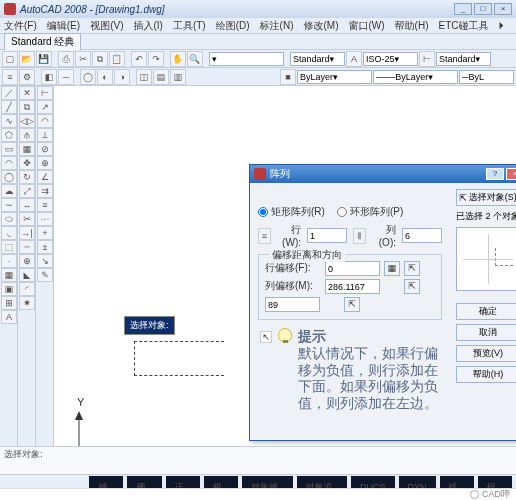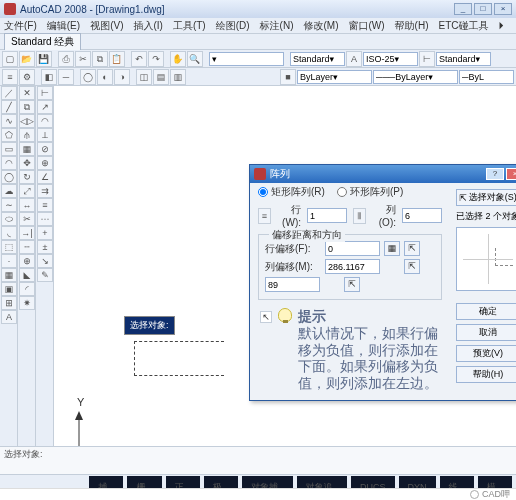--- a/index.html
+++ b/index.html
@@ -1,21 +1,21 @@
 <!DOCTYPE html>
 <html><head>
 <meta charset="utf-8">
 <style>
 * { box-sizing: border-box; margin: 0; padding: 0; font-family: "Microsoft YaHei", SimSun, Arial, sans-serif; }
 body { background: #fff; width: 516px; height: 500px; overflow: hidden; position: relative; }
 
 
 .titlebar { height: 18px; background: linear-gradient(#e8f0fb,#cad8ee); display: flex; align-items: center; padding: 0 4px; font-size: 10px; color: #1a3a6b; }
 .titlebar .icon { width: 12px; height: 12px; background: #b83a3a; margin-right: 4px; border-radius: 2px; }
-.titlebar .title { flex: 1; }
+.titlebar .title { flex: 1; font-style: italic; }
 .winbtns { display: flex; gap: 2px; }
 .winbtn { width: 18px; height: 12px; background: #d4e2f3; border: 1px solid #8aa3c4; font-size: 8px; text-align: center; line-height: 9px; }
 
 
 .menubar { height: 16px; background: #e8eef7; display: flex; align-items: center; padding: 0 4px; gap: 10px; font-size: 10px; color: #333; border-bottom: 1px solid #c4ceda; }
 
 
 .tabrow { height: 16px; background: #e8eef7; display: flex; align-items: center; padding: 0 4px; font-size: 10px; border-bottom: 1px solid #c4ceda; }
 .tabrow .tab { padding: 1px 6px; border: 1px solid #aab8cc; border-bottom: none; background: #f4f7fb; margin-right: 2px; }
 
@@ -51,32 +51,32 @@
 .canvasbottom .sheettab { padding: 0 4px; border: 1px solid #aab8cc; background: #fff; margin-left: 1px; }
 
 
 .dialog { position: absolute; left: 195px; top: 78px; width: 280px; background: #eef2f7; border: 1px solid #2a5a9e; box-shadow: 2px 2px 4px rgba(0,0,0,0.25); }
 .dlghead { height: 18px; background: linear-gradient(#5b9bdc,#2a6abe); display: flex; align-items: center; padding: 0 4px; font-size: 10px; color: #fff; }
 .dlghead .icon { width: 12px; height: 12px; background: #b83a3a; margin-right: 4px; border-radius: 2px; }
 .dlghead .title { flex: 1; }
 .dlghead .wbtn { width: 18px; height: 12px; background: #cde2f8; border: 1px solid #fff; margin-left: 2px; text-align: center; line-height: 9px; font-size: 8px; color: #333; }
 .dlghead .wbtn.close { background: #e06666; color: #fff; }
 
-.dlgbody { padding: 2px 8px; font-size: 10px; color: #333; }
+.dlgbody { padding: 22px 8px; font-size: 10px; color: #333; }
 .radiorow { display: flex; gap: 12px; margin-bottom: 4px; }
 .radiorow label { display: flex; align-items: center; gap: 3px; }
 .radiorow input { width: 10px; height: 10px; }
 
 .gridrow { display: flex; gap: 6px; align-items: center; margin-bottom: 6px; }
 .gridrow .lbl { width: 32px; text-align: right; }
 .gridrow input[type=text] { width: 40px; height: 15px; border: 1px solid #9cb4d6; font-size: 9px; padding: 0 2px; }
 
 .group { border: 1px solid #c4ceda; padding: 6px 6px 4px 6px; margin-bottom: 6px; position: relative; }
 .group .glegend { position: absolute; top: -7px; left: 10px; background: #eef2f7; padding: 0 3px; font-size: 10px; }
-.offrow { display: flex; align-items: center; gap: 4px; margin-bottom: 3px; }
+.offrow { display: flex; align-items: flex-start; gap: 4px; margin-bottom: 3px; }
 .offrow .lbl { width: 56px; }
 .offrow input { width: 55px; height: 15px; border: 1px solid #9cb4d6; font-size: 9px; padding: 0 2px; }
 .offrow .smallbtn { width: 16px; height: 15px; border: 1px solid #9cb4d6; background: #f0f4fa; text-align: center; line-height: 13px; font-size: 9px; }
 
 .tipbox { display: flex; gap: 6px; align-items: flex-start; margin-bottom: 4px; padding: 2px; }
 .tipbox .bulb { width: 14px; height: 14px; background: #fff5c0; border: 1px solid #c9b93a; border-radius: 50% 50% 40% 40%; position: relative; }
 .tipbox .bulb::after { content:""; position:absolute; bottom:-2px; left:4px; width:5px; height:3px; background:#9a8a3a; }
 .tipbox .tiptext { flex: 1; font-size: 14px; color: #5a6a8a; line-height: 1.2; }
 .tipbox .tiptext .tiptitle { font-weight:bold; display:block; }
 .tipbox .arrow { width: 12px; height: 12px; border: 1px solid #c4ceda; background: #fff; font-size: 9px; text-align: center; line-height: 10px; margin-top: 3px; }

